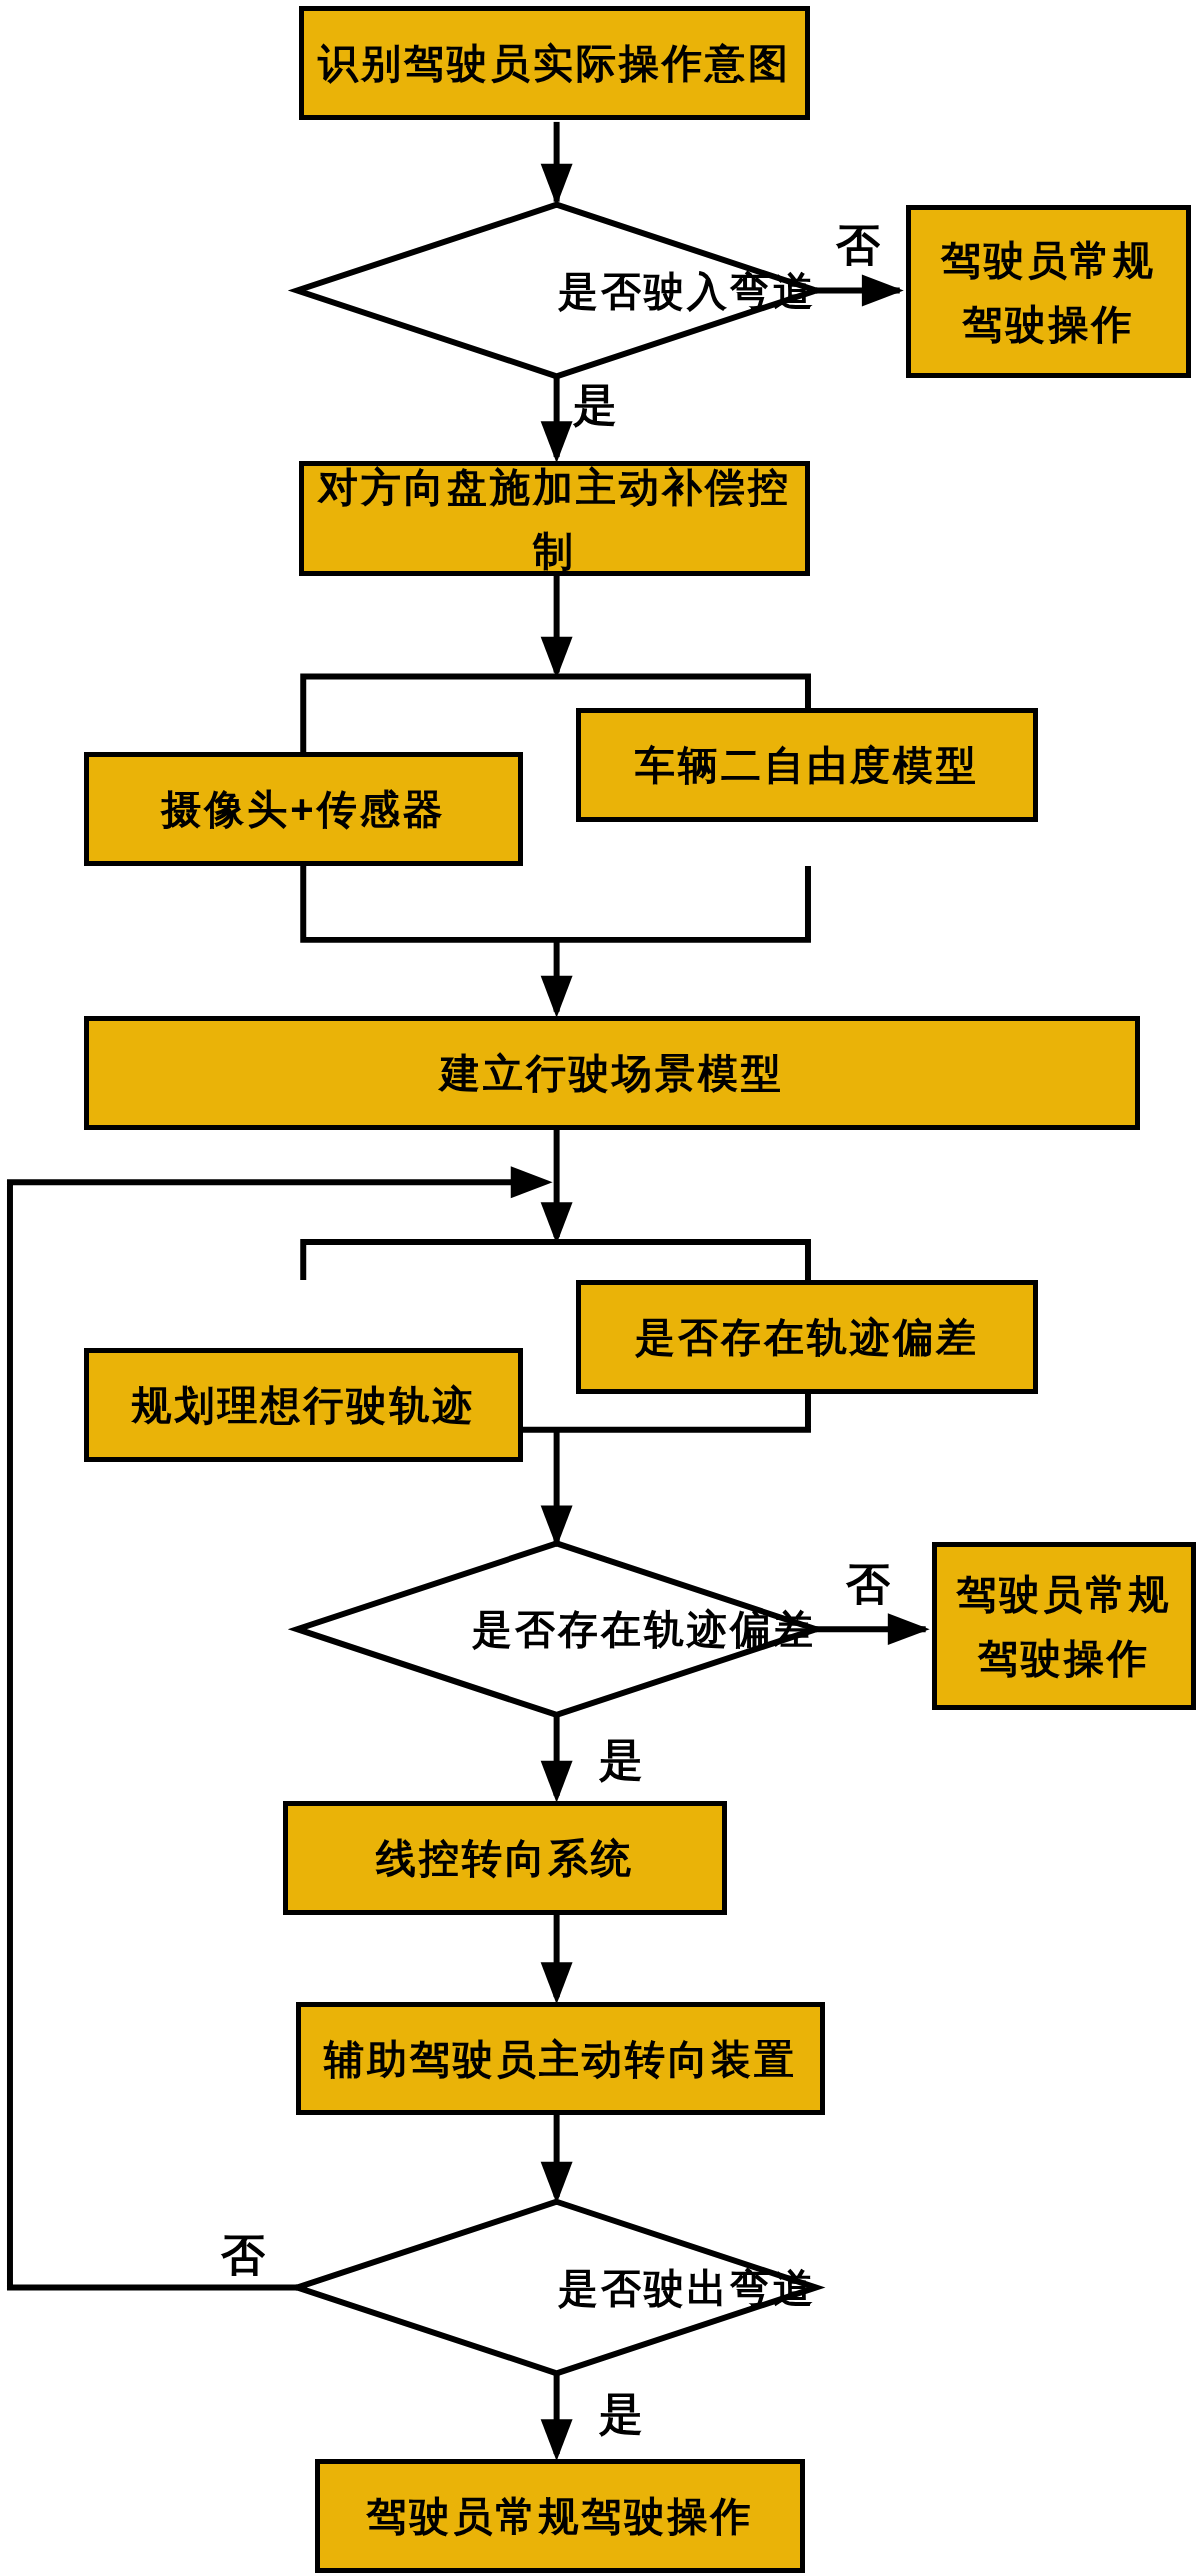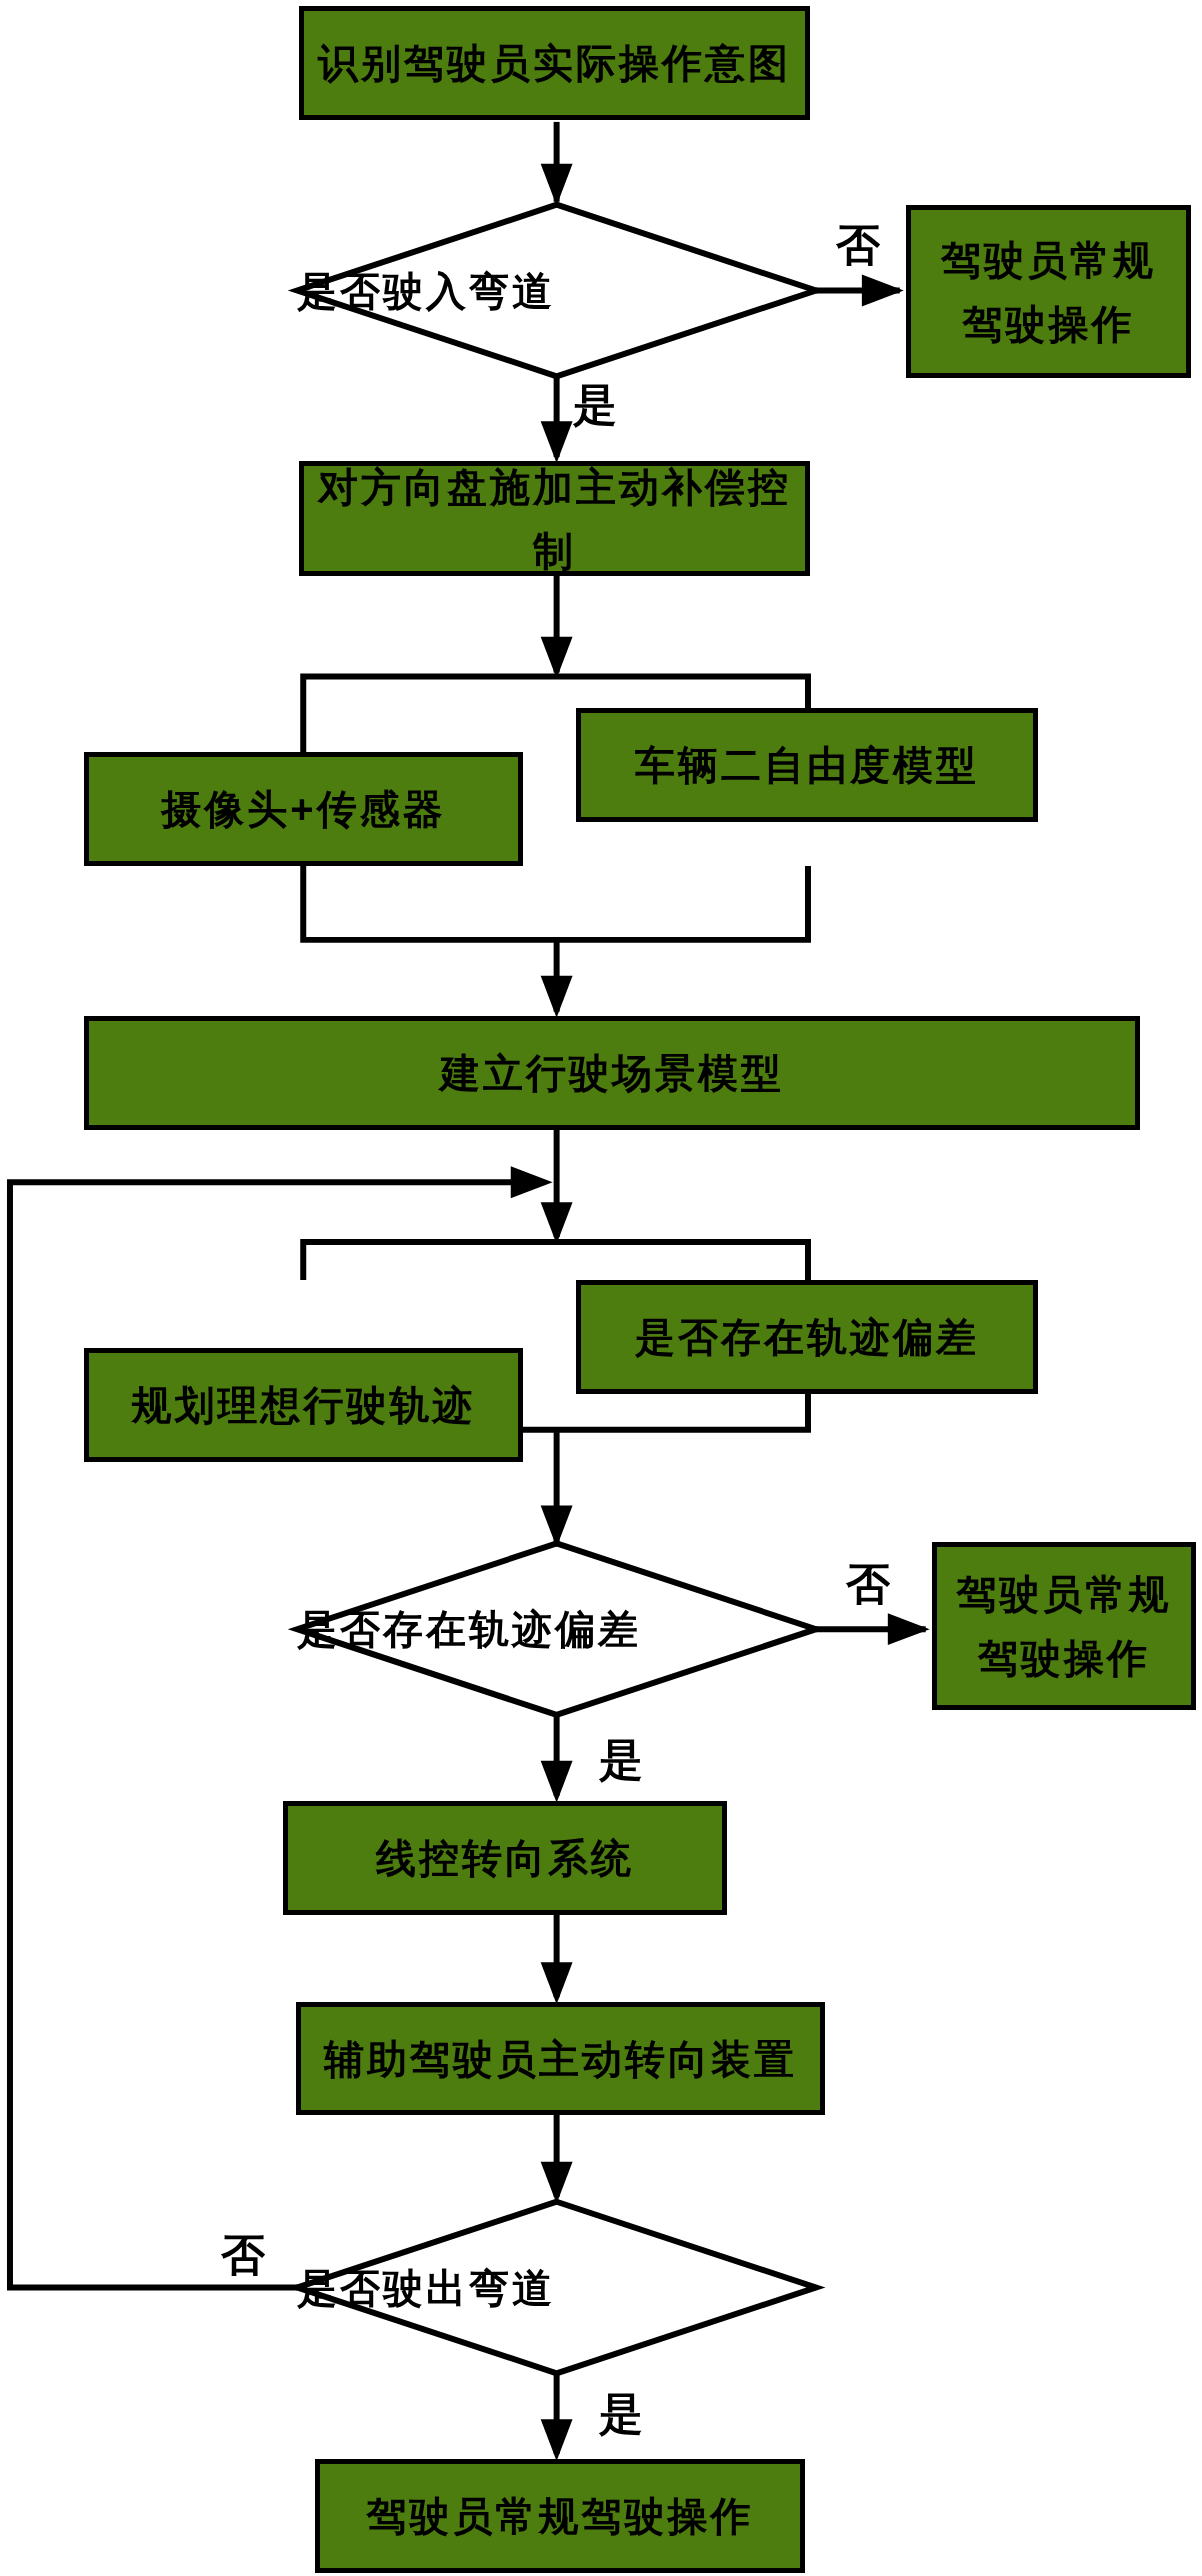--- a/index.html
+++ b/index.html
@@ -10,39 +10,39 @@
     background: #ffffff;
     font-family: "Liberation Sans", sans-serif;
     color: #000;
     overflow: hidden;
   }
   svg.wires { position: absolute; left: 0; top: 0; }
   .box {
     position: absolute;
     box-sizing: border-box;
     border: 5px solid #000;
-    background: #4d7c0f;
+    background: #eab308;
     display: flex;
     align-items: center;
     justify-content: center;
   }
   .node-label {
     font-size: 40px;
     font-weight: 600;
     letter-spacing: 3px;
     line-height: 1.6;
     text-align: center;
     white-space: pre-line;
     color: #000;
   }
   .dlabel {
     position: absolute;
     display: flex;
     align-items: center;
-    justify-content: flex-start;
+    justify-content: flex-end;
     pointer-events: none;
   }
   .elabel {
     position: absolute;
     font-size: 44px;
     font-weight: 600;
     color: #000;
     line-height: 1;
   }
 </style>

